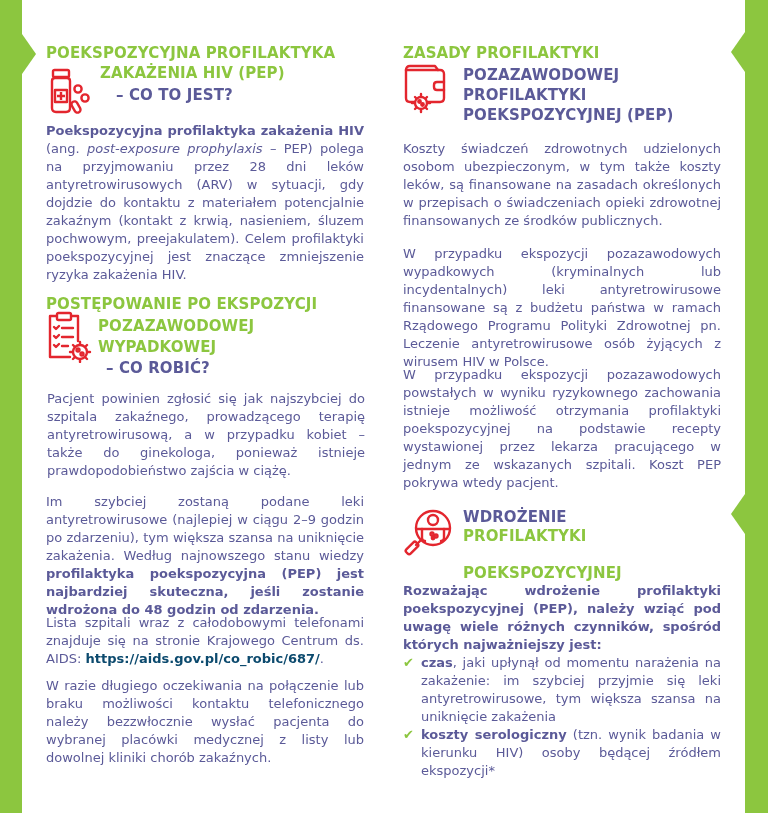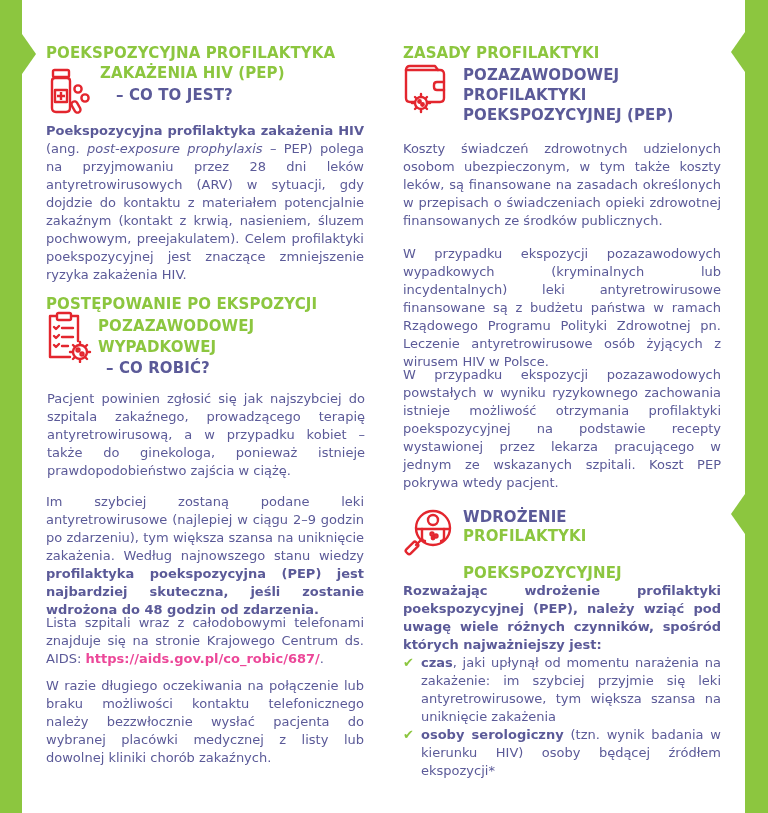--- a/index.html
+++ b/index.html
@@ -14,21 +14,21 @@
 
   .col { position:absolute; }
   .col-left { left:46px; top:0; width:318px; }
   .col-right { left:403px; top:0; width:320px; }
 
   .h { font-weight:bold; font-size:15px; line-height:19px; letter-spacing:0.1px; }
   .green { color:#8cc63f; }
   .purple { color:#5b5a98; }
   .p { font-size:13px; line-height:18px; text-align:justify; margin:0; color:#5b5a98; }
   .p b { font-weight:bold; }
-  .red { color:#ec4899; font-weight:bold; }
+  .red { color:#0c4a6e; font-weight:bold; }
   .icon { position:absolute; }
   .abs { position:absolute; }
   .check { color:#8cc63f; font-weight:bold; display:inline-block; width:18px; }
   .li { position:relative; padding-left:18px; }
   .li .check { position:absolute; left:0; top:0; }
 </style>
 </head>
 <body>
 
 <div class="strip-left"></div>
@@ -115,15 +115,15 @@
       <rect x="2" y="37" width="14" height="6" rx="2" transform="rotate(-45 9 40)"></rect>
     </g>
   </svg>
   <div class="abs h purple" style="left:60px;top:508px;">WDROŻENIE</div>
   <div class="abs h green" style="left:60px;top:527px;">PROFILAKTYKI</div>
   <div class="abs h green" style="left:60px;top:564px;">POEKSPOZYCYJNEJ</div>
 
   <p class="p abs" style="left:0;top:582px;width:318px;font-weight:bold;">Rozważając wdrożenie profilaktyki poekspozycyjnej (PEP), należy wziąć pod uwagę wiele różnych czynników, spośród których najważniejszy jest:</p>
   <div class="abs" style="left:0;top:654px;width:318px;">
     <p class="p li"><span class="check">✔</span><b>czas</b><span>, jaki upłynął od momentu narażenia na zakażenie: im szybciej przyjmie się leki antyretrowirusowe, tym większa szansa na uniknięcie zakażenia</span></p>
-    <p class="p li"><span class="check">✔</span><b>osoby serologiczny</b><span> (tzn. wynik badania w kierunku HIV) osoby będącej źródłem ekspozycji*</span></p>
+    <p class="p li"><span class="check">✔</span><b>koszty serologiczny</b><span> (tzn. wynik badania w kierunku HIV) osoby będącej źródłem ekspozycji*</span></p>
   </div>
 </div>
 
 </body></html>

